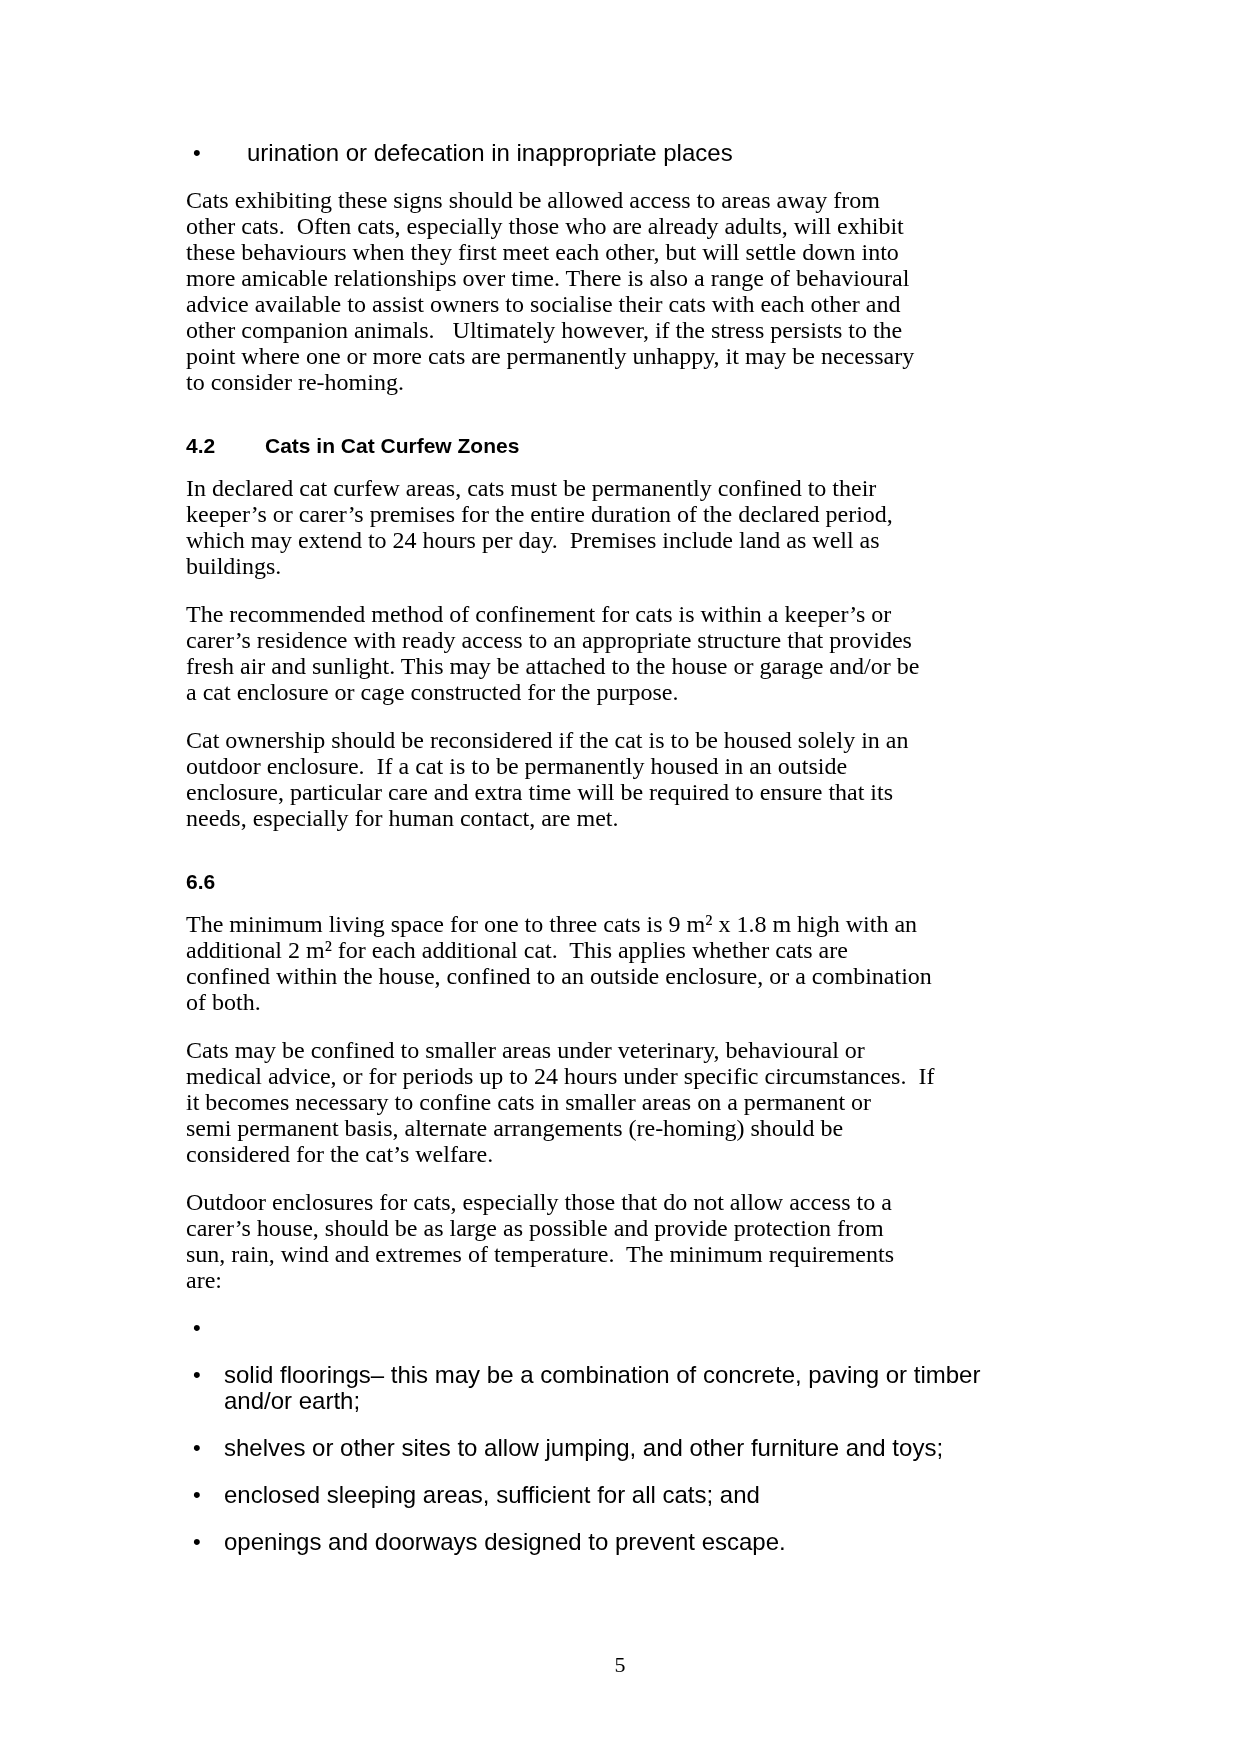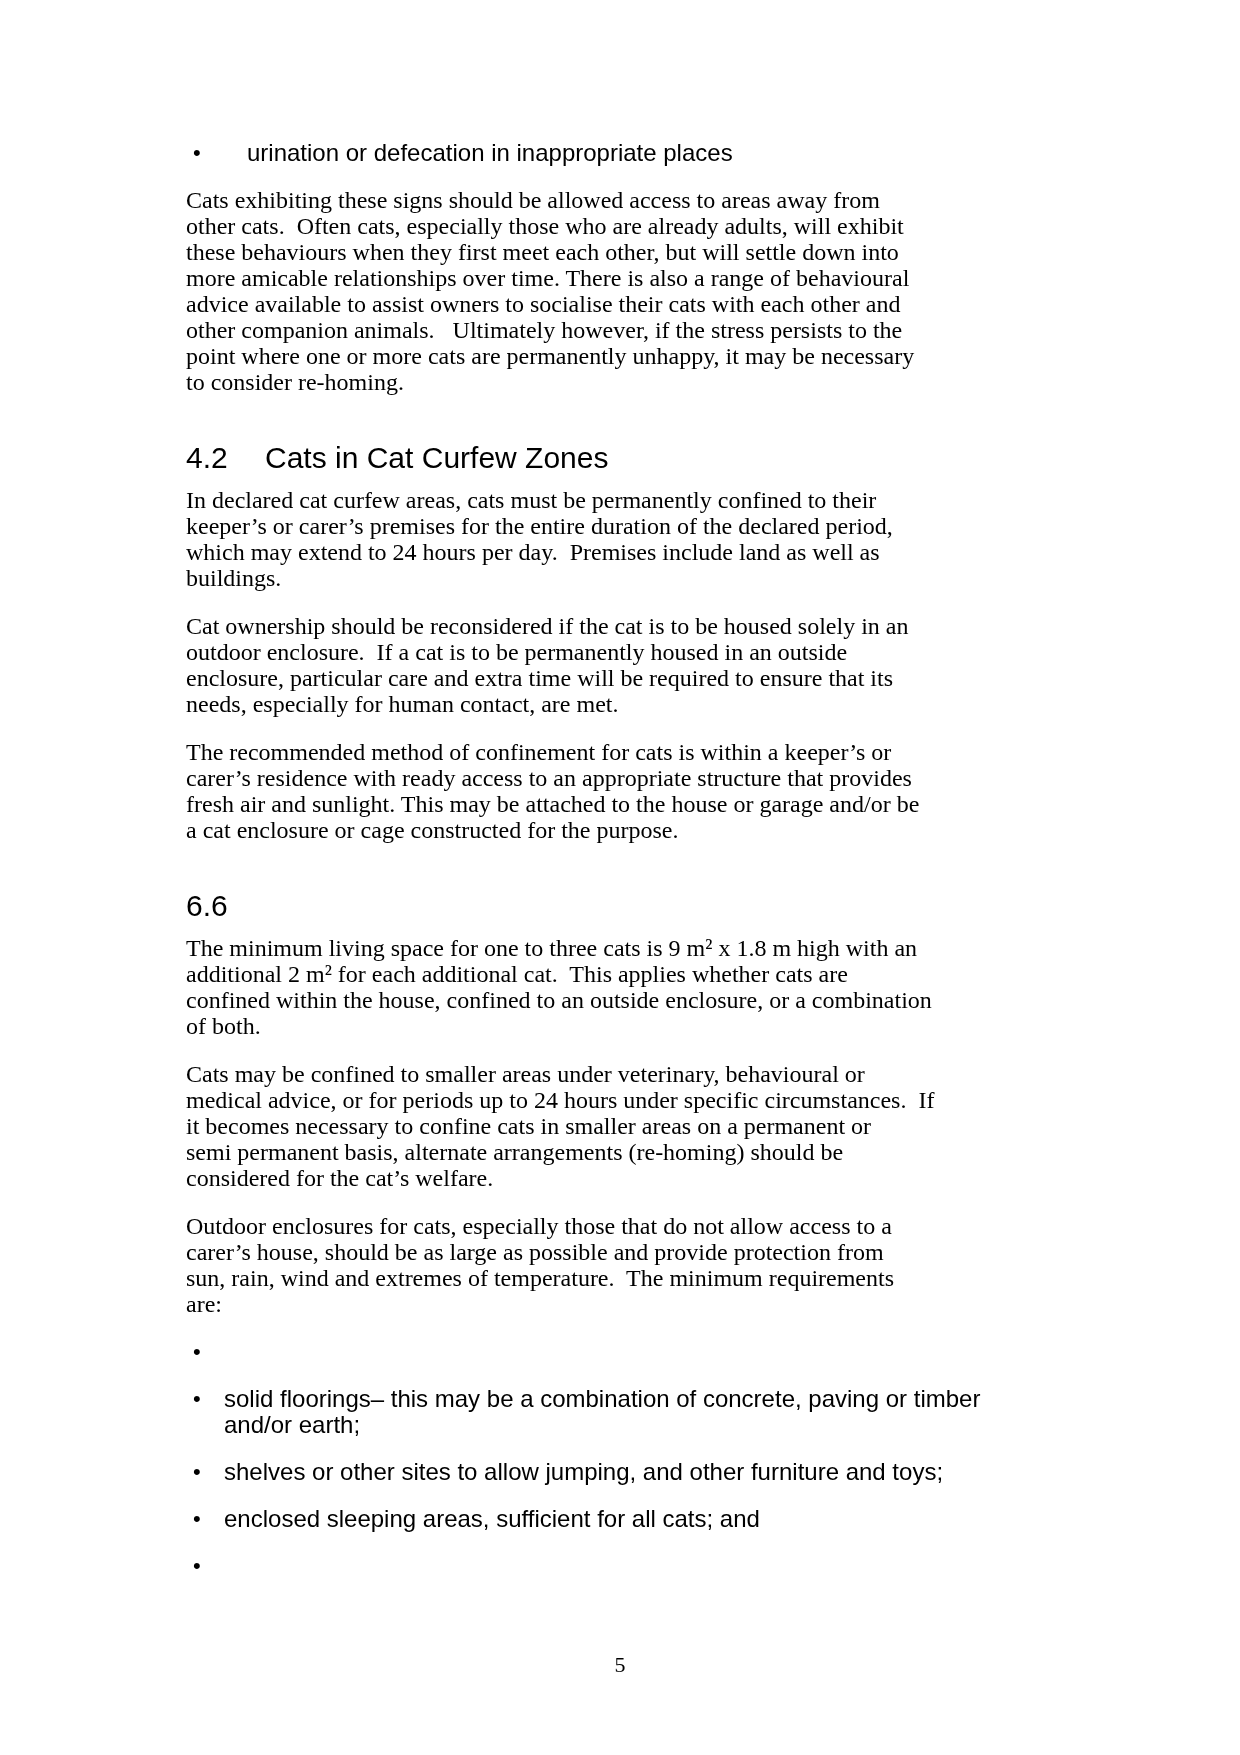--- a/index.html
+++ b/index.html
@@ -24,24 +24,24 @@
   }
   .para {
     font-size: 24px;
     line-height: 26px;
     white-space: pre;
     margin: 0 0 22px 0;
     font-family: Liberation Serif, serif;
   }
   .heading {
     display: flex;
-    font-weight: normal;
-    font-size: 30px;
+    font-weight: bold;
+    font-size: 21px;
     line-height: 30px;
-    margin: 48px 0 14px 0;
+    margin: 36px 0 14px 0;
     white-space: pre;
   }
   .heading .num {
     width: 79px;
     flex: 0 0 79px;
   }
   .bullet-row {
     display: flex;
     font-size: 24px;
     line-height: 26px;
@@ -94,28 +94,28 @@
 
     <div class="heading">
       <span class="num">4.2</span>
       <span class="title">Cats in Cat Curfew Zones</span>
     </div>
 
     <div class="para">In declared cat curfew areas, cats must be permanently confined to their
 keeper’s or carer’s premises for the entire duration of the declared period,
 which may extend to 24 hours per day.  Premises include land as well as
 buildings.</div>
+    <div class="para">The recommended method of confinement for cats is within a keeper’s or
+carer’s residence with ready access to an appropriate structure that provides
+fresh air and sunlight. This may be attached to the house or garage and/or be
+a cat enclosure or cage constructed for the purpose.</div>
     <div class="para">Cat ownership should be reconsidered if the cat is to be housed solely in an
 outdoor enclosure.  If a cat is to be permanently housed in an outside
 enclosure, particular care and extra time will be required to ensure that its
 needs, especially for human contact, are met.</div>
-    <div class="para">The recommended method of confinement for cats is within a keeper’s or
-carer’s residence with ready access to an appropriate structure that provides
-fresh air and sunlight. This may be attached to the house or garage and/or be
-a cat enclosure or cage constructed for the purpose.</div>
 
     <div class="heading">
       <span class="num">6.6</span>
     </div>
 
     <div class="para">The minimum living space for one to three cats is 9 m² x 1.8 m high with an
 additional 2 m² for each additional cat.  This applies whether cats are
 confined within the house, confined to an outside enclosure, or a combination
 of both.</div>
     <div class="para">Cats may be confined to smaller areas under veterinary, behavioural or
@@ -140,19 +140,20 @@
       <div class="bullet-row">
         <span class="marker">•</span>
         <span class="btext">shelves or other sites to allow jumping, and other furniture and toys;</span>
       </div>
       <div class="bullet-row">
         <span class="marker">•</span>
         <span class="btext">enclosed sleeping areas, sufficient for all cats; and</span>
       </div>
       <div class="bullet-row">
         <span class="marker">•</span>
+        <span class="btext">openings and doorways designed to prevent escape.</span>
       </div>
     </div>
 
   </div>
 
   <div class="page-number">5</div>
 </div>
 
 </body></html>

